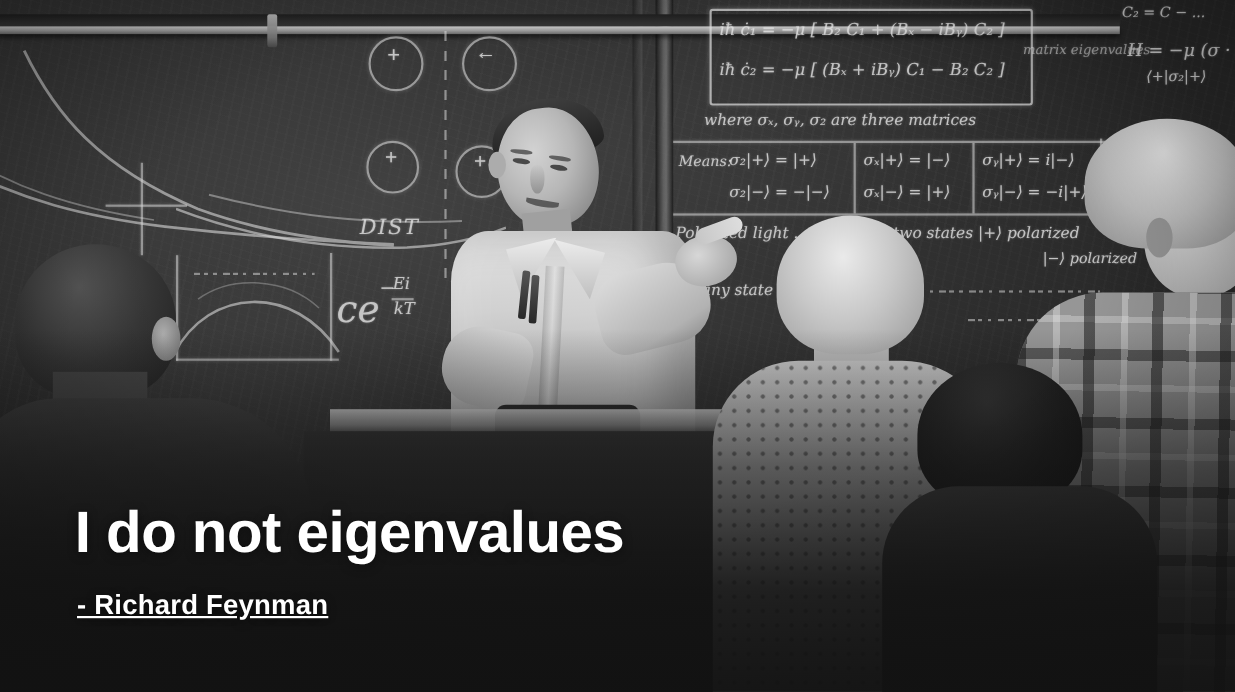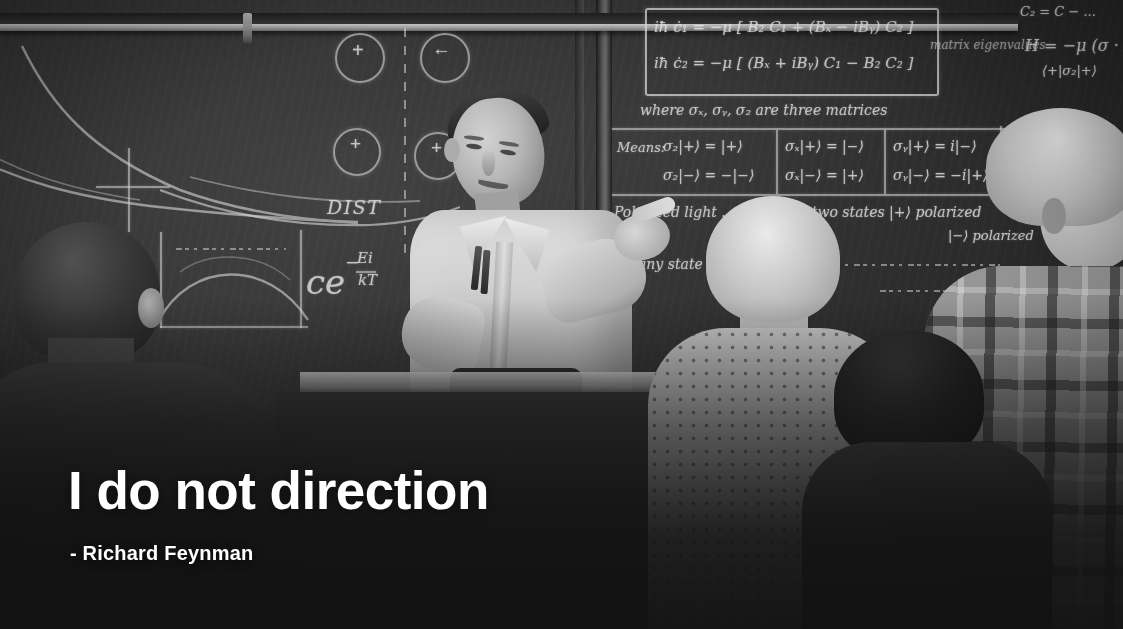--- a/index.html
+++ b/index.html
@@ -417,23 +417,24 @@
     line-height: 1.12;
     letter-spacing: -0.5px;
     text-shadow: 0 2px 10px rgba(0,0,0,.45);
   }
   .quote-line { display: block; }
   .attribution {
     margin: 22px 0 0 2px;
     color: #ffffff;
     font-family: "Liberation Sans", sans-serif;
     font-weight: bold;
-    font-size: 20px;
+    font-size: 25px;
     letter-spacing: .2px;
     text-shadow: 0 2px 8px rgba(0,0,0,.5);
+    text-decoration: underline;
   }
 </style>
 </head>
 <body>
 
 <div id="quote-card">
 
   <div class="photo">
 
     <div class="board"></div>
@@ -579,18 +580,18 @@
       <div class="sl-neck"></div>
       <div class="sl-body"></div>
     </div>
 
     <div class="vignette"></div>
     <div class="bottom-scrim"></div>
   </div>
 
   <div class="quote-block">
     <p class="quote-text">
-      <span class="quote-line">I do not direction</span>
+      <span class="quote-line">I do not eigenvalues</span>
     </p>
     <p class="attribution">- Richard Feynman</p>
   </div>
 
 </div>
 
 </body></html>

